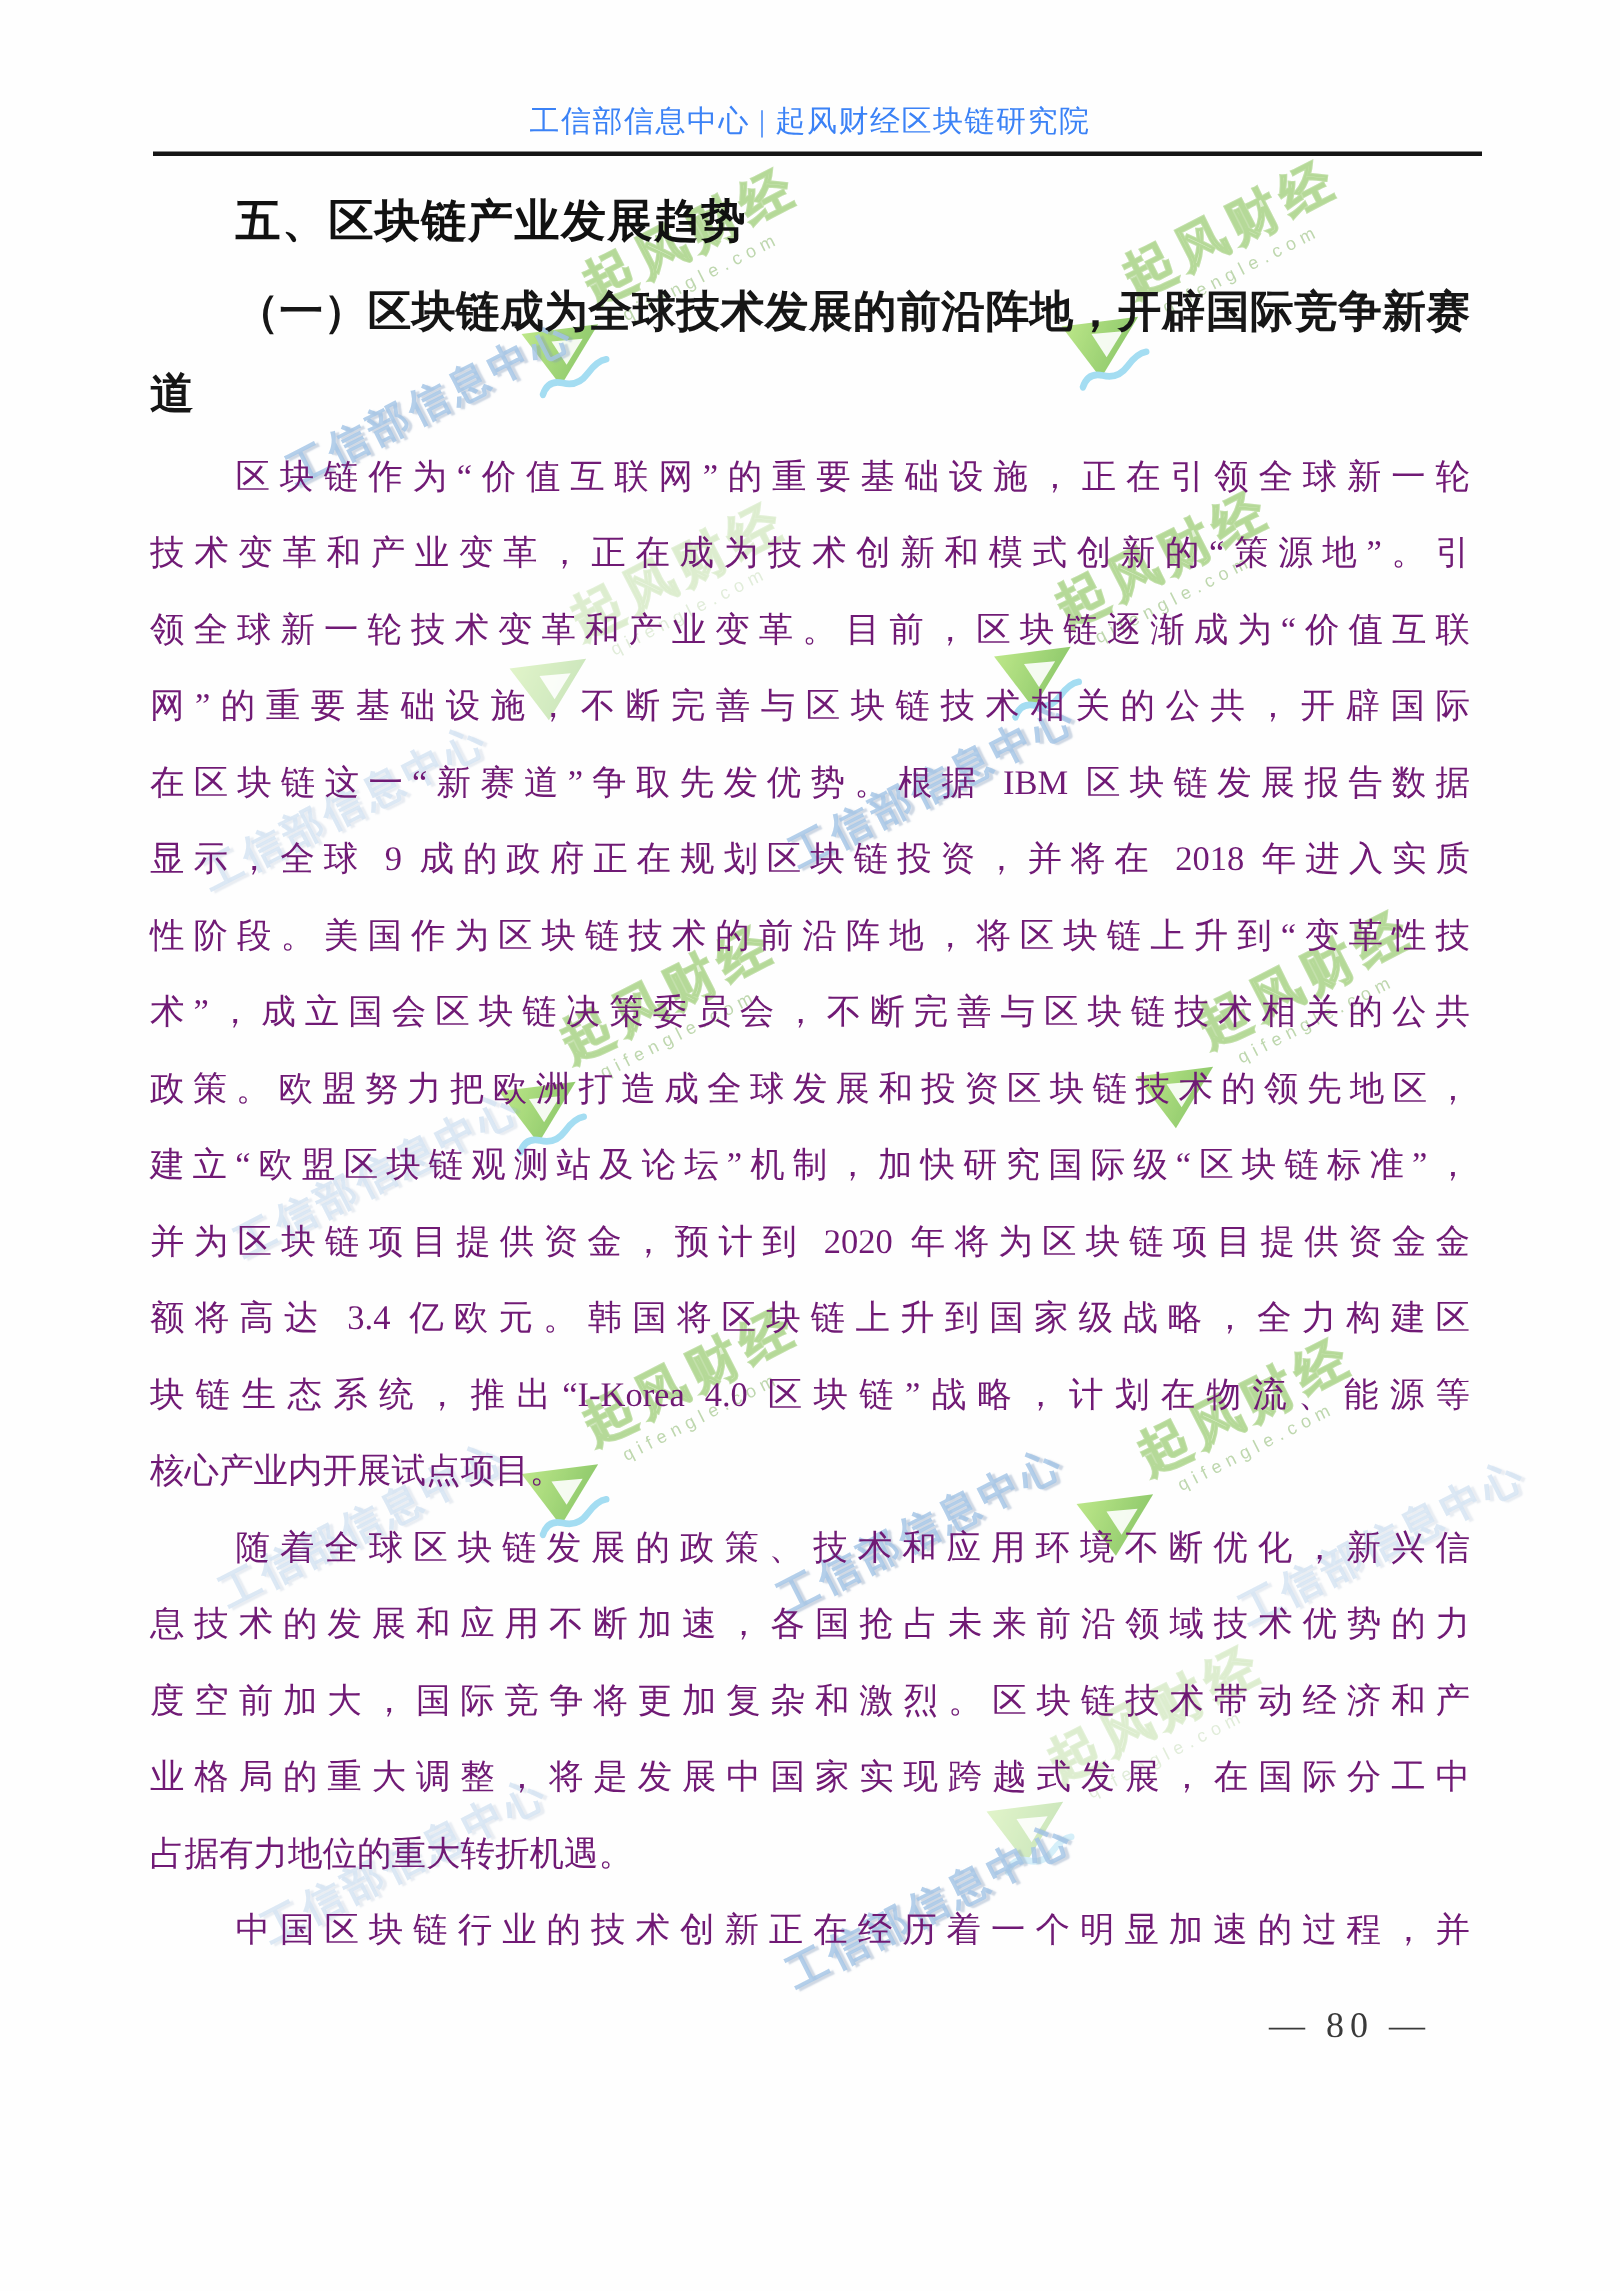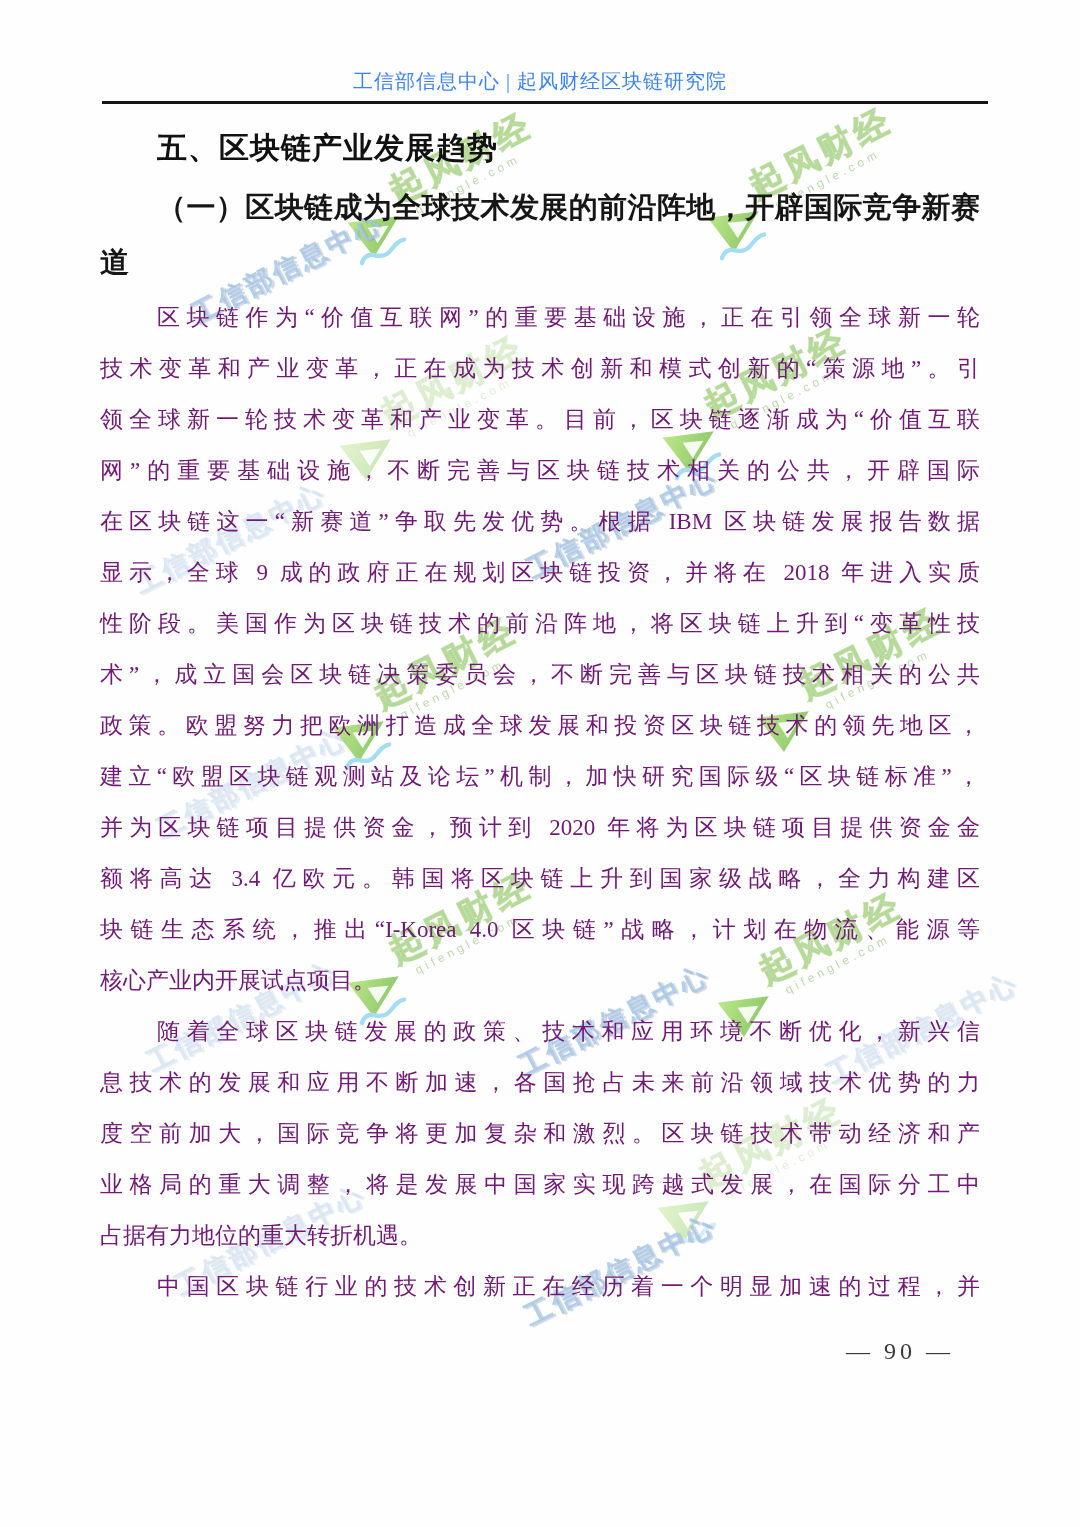--- a/index.html
+++ b/index.html
@@ -248,15 +248,15 @@
     <div class="ln">块链生态系统，推出“I-Korea 4.0 区块链”战略，计划在物流、能源等</div>
     <div class="ln end">核心产业内开展试点项目。</div>
     <div class="ln ind">随着全球区块链发展的政策、技术和应用环境不断优化，新兴信</div>
     <div class="ln">息技术的发展和应用不断加速，各国抢占未来前沿领域技术优势的力</div>
     <div class="ln">度空前加大，国际竞争将更加复杂和激烈。区块链技术带动经济和产</div>
     <div class="ln">业格局的重大调整，将是发展中国家实现跨越式发展，在国际分工中</div>
     <div class="ln end">占据有力地位的重大转折机遇。</div>
     <div class="ln ind">中国区块链行业的技术创新正在经历着一个明显加速的过程，并</div>
   </div>
 
-  <div class="pageno">— 90 —</div>
+  <div class="pageno">— 80 —</div>
 
 </div>
 
 </body></html>

